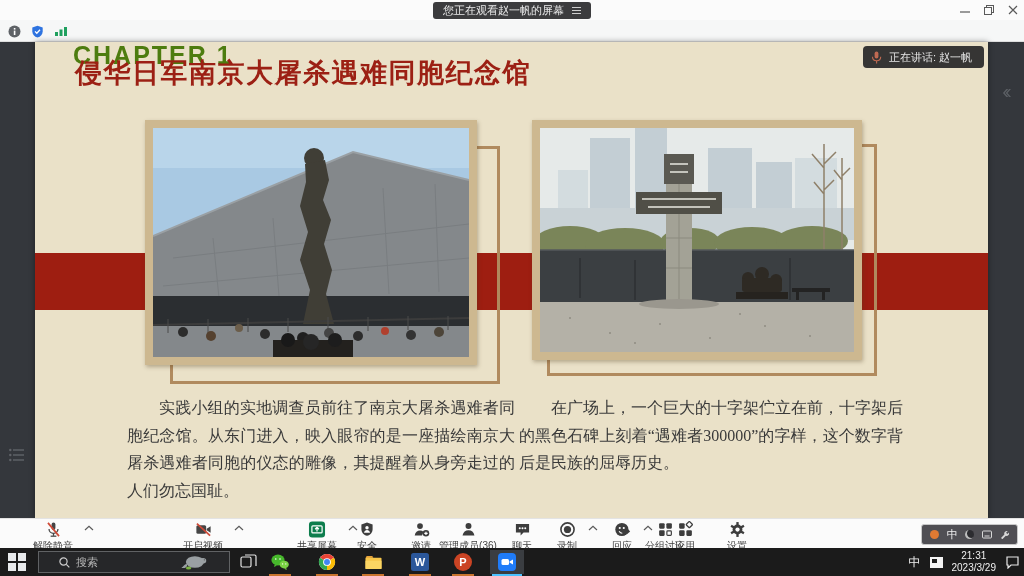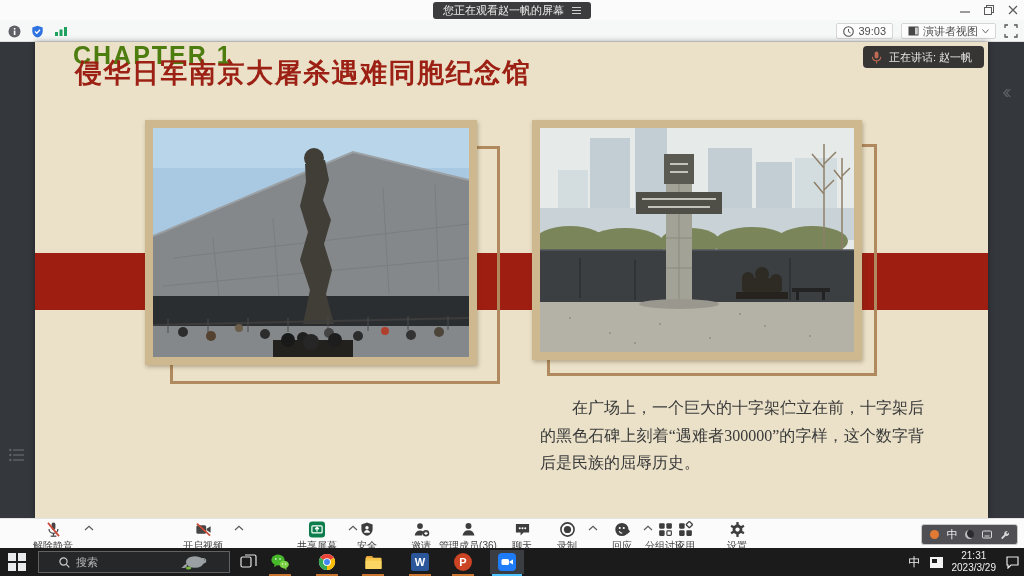--- a/index.html
+++ b/index.html
@@ -30,21 +30,21 @@
   .band { position:absolute; left:0; top:211px; width:953px; height:57px; background:#9e1e11; }
   .decor-frame { position:absolute; border:3px solid #b08a5e; background:transparent; }
   .decor-left  { left:135px; top:104px; width:330px; height:238px; }
   .decor-right { left:512px; top:102px; width:330px; height:232px; }
   .photo { position:absolute; border:8px solid #cdb890; background:#fff; box-shadow:1px 2px 4px rgba(80,60,30,.35); }
   .photo svg { display:block; }
   .photo-left  { left:110px; top:78px; }
   .photo-right { left:497px; top:78px; }
   .para { position:absolute; font-family:"Liberation Serif",serif; font-size:16px; line-height:1.72; color:#3a3a3a; text-align:justify; text-indent:2em; }
   .para-left  { left:92px;  top:352px; width:388px; }
-  .para-right { left:505px; top:352px; width:384px; }
+  .para-right { left:484px; top:352px; width:384px; }
 
   .speaking-badge { position:absolute; right:40px; top:4px; height:22px; background:rgba(28,29,31,.88); border-radius:4px; display:flex; align-items:center; gap:7px; padding:0 12px 0 8px; }
   .speaking-badge span { color:#e6e6e6; font-size:11px; white-space:nowrap; }
   .video-collapse { position:absolute; right:4px; top:38px; width:30px; height:28px; color:#5b5f64; font-size:20px; letter-spacing:-4px; text-align:center; }
   .nav-list-icon { position:absolute; left:9px; top:406px; opacity:.55; }
 
   
   .meetbar { position:absolute; left:0; top:518px; width:1024px; height:30px; background:#fbfbfb; border-top:1px solid #e3e3e3; }
   .mt-item { position:absolute; top:2px; text-align:center; }
   .mt-ico { height:17px; display:flex; align-items:center; justify-content:center; }
@@ -110,42 +110,20 @@
           <rect x="5.8" y="5.6" width="1.6" height="4.4" fill="#fff"></rect>
         </svg>
       <svg width="13" height="13">
           <path d="M6.5 .8l5.2 1.8v3.6c0 3.2-2.1 5.4-5.2 6.3C3.4 11.6 1.3 9.4 1.3 6.2V2.6z" fill="#2e73e0"></path>
           <path d="M4 6.4l1.8 1.8 3.2-3.4" stroke="#fff" stroke-width="1.3" fill="none"></path>
         </svg>
       <svg width="14" height="12">
           <rect x="1" y="7" width="3" height="4" fill="#1fa05e"></rect>
           <rect x="5.5" y="4.5" width="3" height="6.5" fill="#1fa05e"></rect>
           <rect x="10" y="2" width="3" height="9" fill="#1fa05e"></rect>
-        </svg>
-    </div>
-    <div class="sb-right">
-      <div class="sb-btn">
-        <svg width="11" height="11">
-            <circle cx="5.5" cy="5.5" r="4.8" fill="none" stroke="#555" stroke-width="1.1"></circle>
-            <path d="M5.5 3v2.7l2 1.2" stroke="#555" fill="none"></path>
-          </svg>
-        <span>39:03</span>
-      </div>
-      <div class="sb-btn">
-        <svg width="11" height="10">
-            <rect x="0.5" y="0.5" width="10" height="9" fill="#474747"></rect>
-            <rect x="7" y="1.5" width="2.8" height="7" fill="#cfcfcf"></rect>
-          </svg>
-        <span>演讲者视图</span>
-        <svg width="7" height="5">
-            <path d="M0.5 0.5L3.5 4l3-3.5" fill="none" stroke="#666"></path>
-          </svg>
-      </div>
-      <svg width="14" height="14">
-          <path d="M1 4V1h3M10 1h3v3M13 10v3h-3M4 13H1v-3" fill="none" stroke="#555" stroke-width="1.3"></path>
         </svg>
     </div>
   </div>
 
   <div class="content">
 
     <div class="slide">
       <div class="watermark">CHAPTER 1</div>
       <div class="slide-title">侵华日军南京大屠杀遇难同胞纪念馆</div>
       <div class="band"></div>
@@ -264,20 +242,21 @@
               <circle cx="222" cy="146" r="7"></circle>
               <circle cx="236" cy="152" r="6"></circle>
               <rect x="202" y="150" width="40" height="14" rx="3"></rect>
             </g>
           <rect x="252" y="160" width="38" height="4" fill="#232323"></rect>
             <rect x="256" y="164" width="3" height="8" fill="#232323"></rect>
             <rect x="282" y="164" width="3" height="8" fill="#232323"></rect>
         </svg>
       </figure>
 
+      <p class="para para-left">实践小组的实地调查员前往了南京大屠杀遇难者同胞纪念馆。从东门进入，映入眼帘的是一座描绘南京大屠杀遇难者同胞的仪态的雕像，其提醒着从身旁走过的人们勿忘国耻。</p>
       <p class="para para-right">在广场上，一个巨大的十字架伫立在前，十字架后的黑色石碑上刻着“遇难者300000”的字样，这个数字背后是民族的屈辱历史。</p>
     </div>
 
     <div class="speaking-badge">
       <svg width="11" height="13">
           <rect x="3.6" y="0.5" width="3.8" height="7" rx="1.9" fill="#bf6a52"></rect>
           <path d="M1.5 5.8c0 2.4 1.8 4 4.1 4s4.1-1.6 4.1-4" fill="none" stroke="#bf6a52" stroke-width="1.1"></path>
           <line x1="5.6" y1="10" x2="5.6" y2="12.5" stroke="#bf6a52" stroke-width="1.1"></line>
         </svg>
       <span>正在讲话: 赵一帆</span>

